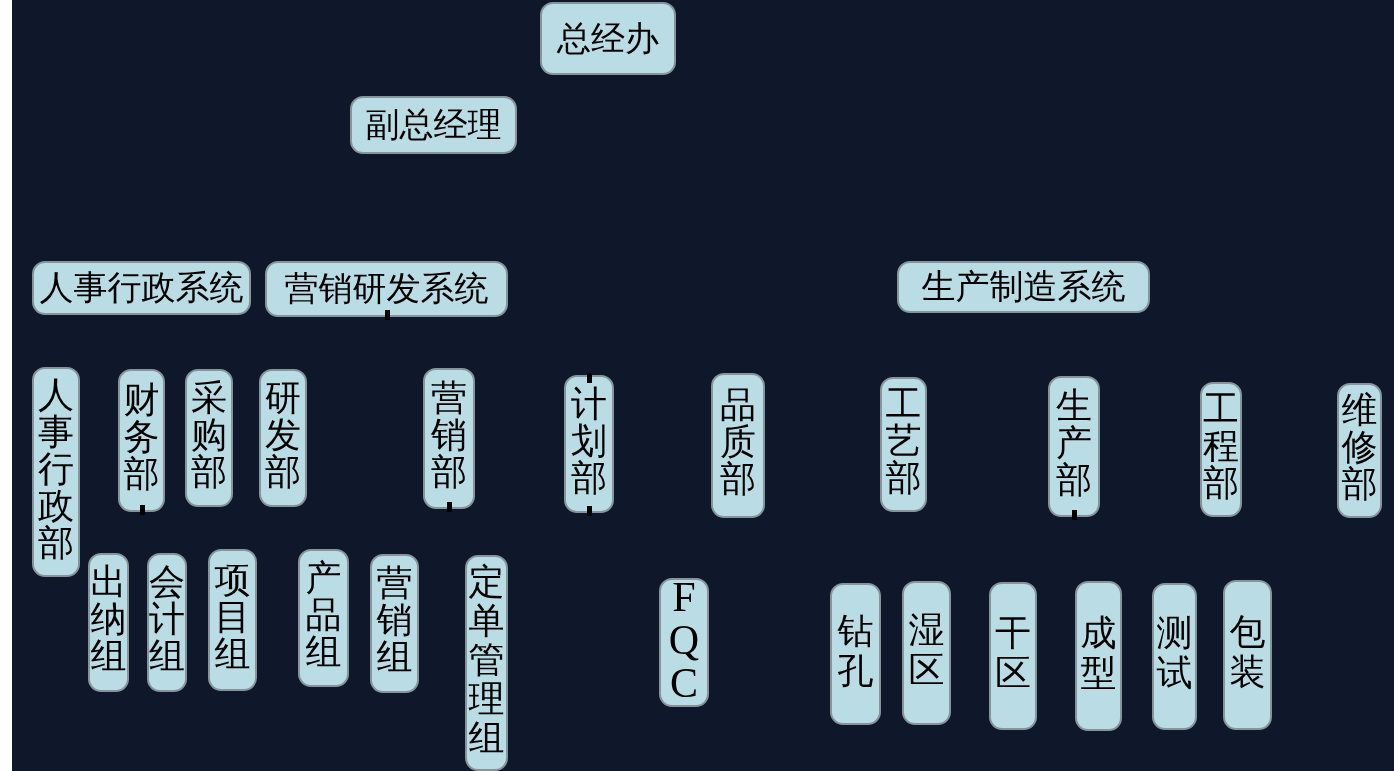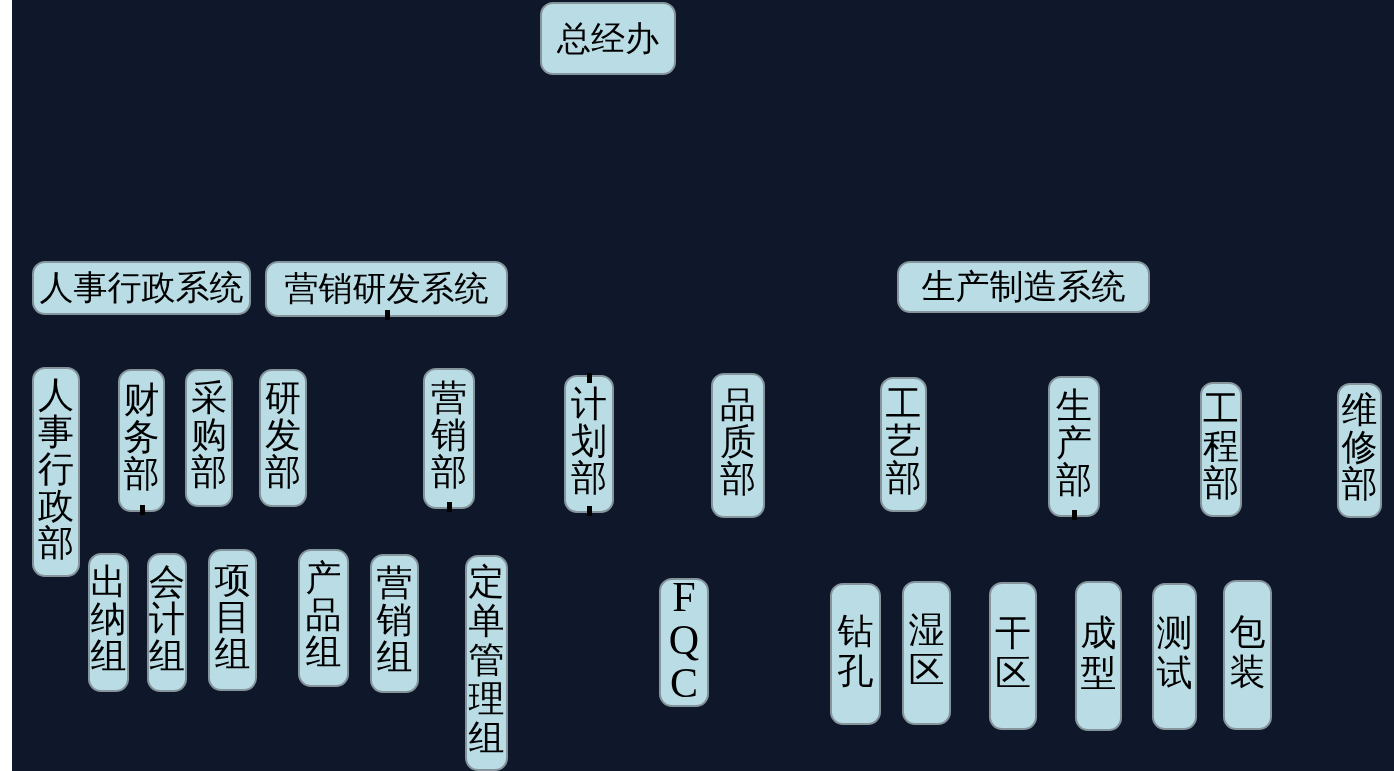--- a/index.html
+++ b/index.html
@@ -9,20 +9,23 @@
   .node.v{padding-bottom:6px;}
   .node .ln{display:flex;align-items:center;justify-content:center;width:100%;flex:none;}
   .stub{position:absolute;background:#000;width:5px;height:10px;}
 </style>
 </head>
 <body>
 
 <div id="stage" style="background: #0f172a; margin-left: 12px;">
     <div class="node h" style="left: 528px; top: 2px; width: 136px; height: 73px; background: rgb(185, 220, 229); border: 2px solid rgb(134, 149, 156); color: rgb(0, 0, 0); font-size: 34px;">
       <div class="ln" style="height: 65px;">总经办</div>
+    </div>
+    <div class="node h" style="left: 338px; top: 96px; width: 167px; height: 58px; background: rgb(185, 220, 229); border: 2px solid rgb(134, 149, 156); color: rgb(0, 0, 0); font-size: 34px;">
+      <div class="ln" style="height: 50px;">副总经理</div>
     </div>
     <div class="node h" style="left: 253px; top: 261px; width: 243px; height: 56px; background: rgb(185, 220, 229); border: 2px solid rgb(134, 149, 156); color: rgb(0, 0, 0); font-size: 34px;">
       <div class="ln" style="height: 48px;">营销研发系统</div>
       <div class="stub" style="left: 117.5px; top: 47px;"></div>
     </div>
     <div class="node h" style="left: 20px; top: 261px; width: 219px; height: 54px; background: rgb(185, 220, 229); border: 2px solid rgb(134, 149, 156); color: rgb(0, 0, 0); font-size: 34px;">
       <div class="ln" style="height: 46px;">人事行政系统</div>
     </div>
     <div class="node h" style="left: 885px; top: 261px; width: 253px; height: 52px; background: rgb(185, 220, 229); border: 2px solid rgb(134, 149, 156); color: rgb(0, 0, 0); font-size: 34px;">
       <div class="ln" style="height: 44px;">生产制造系统</div>

